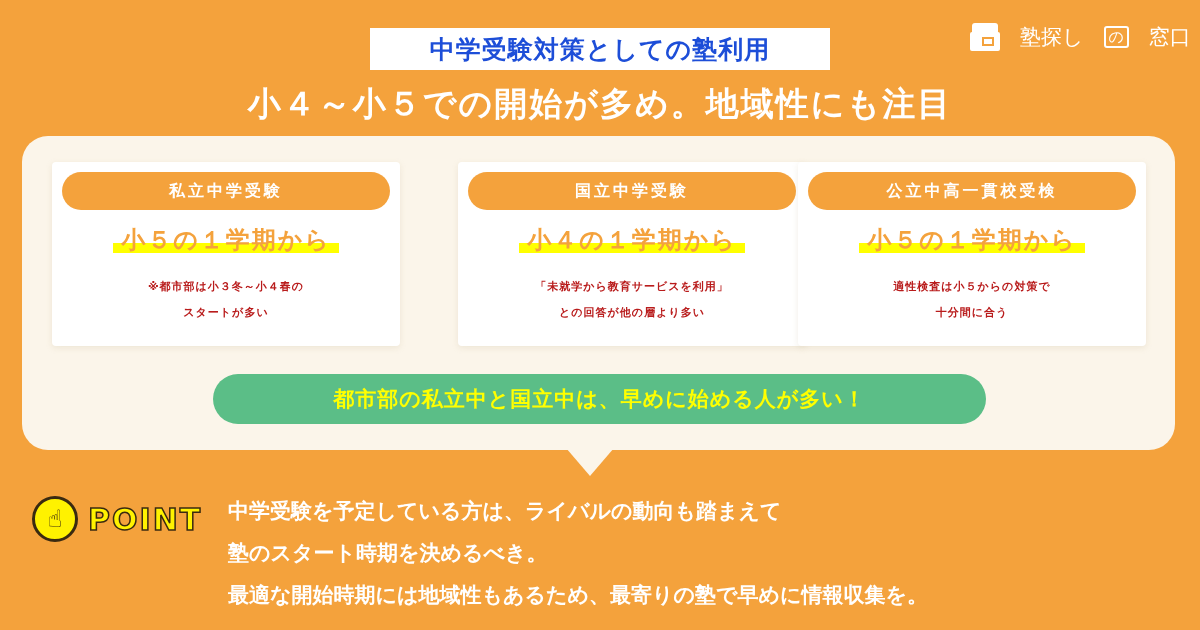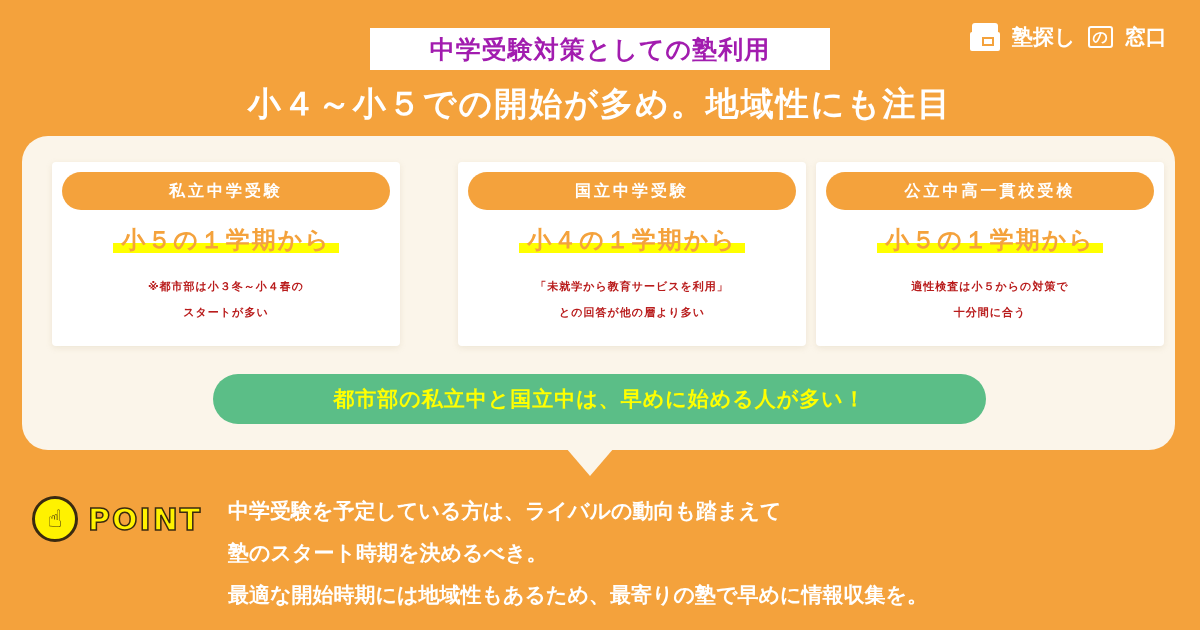--- a/index.html
+++ b/index.html
@@ -5,30 +5,30 @@
   * { box-sizing: border-box; margin: 0; padding: 0; }
   html, body { width: 1200px; height: 630px; overflow: hidden; }
   body {
     background: #F4A23C;
     font-family: "DejaVu Sans", "Liberation Sans", sans-serif;
     position: relative;
     color: #5a3a1e;
   }
   .tag-label {
     position: absolute; left: 370px; top: 28px; width: 460px; height: 42px;
-    background: #fff; color: #a21caf; font-weight: bold; font-size: 25px;
+    background: #fff; color: #1d4ed8; font-weight: bold; font-size: 25px;
     display: flex; align-items: center; justify-content: center; letter-spacing: 1px;
   }
   .headline {
     position: absolute; left: 0; top: 82px; width: 1200px; text-align: center;
     color: #fff; font-weight: bold; font-size: 33px; letter-spacing: 2px;
   }
   .logo {
-    position: absolute; left: 968px; top: 20px; height: 34px; display: flex; align-items: center; gap: 12px;
-    color: #fff; font-weight: bold; font-size: 21px;
+    position: absolute; left: 968px; top: 20px; height: 34px; display: flex; align-items: center; gap: 20px;
+    color: #fff; font-weight: normal; font-size: 21px;
   }
   .logo .house { width: 32px; height: 28px; position: relative; }
   .logo .house .roof { position:absolute; left:4px; top:0; width:26px; height:10px; background:#fff; border-radius:3px 3px 0 0; }
   .logo .house .body { position:absolute; left:2px; top:9px; width:30px; height:19px; background:#fff; border-radius:2px; }
   .logo .house .win { position:absolute; left:14px; top:14px; width:12px; height:9px; border:2px solid #F4A23C; }
   .logo .mon { border: 2px solid #fff; border-radius: 3px; padding: 0 3px; font-size: 15px; line-height: 18px; }
 
   .panel {
     position: absolute; left: 22px; top: 136px; width: 1153px; height: 314px;
     background: #FBF5EA; border-radius: 26px;
@@ -110,21 +110,21 @@
 
 <div class="card" style="left:426px;margin-left:32px;">
   <div class="pill">国立中学受験</div>
   <div class="hl"><span>小４の１学期から</span></div>
   <div class="desc">
     <div>「未就学から教育サービスを利用」</div>
     <div>との回答が他の層より多い</div>
   </div>
 </div>
 
-<div class="card" style="left:816px;padding-left:13px;">
+<div class="card" style="left:798px;padding-left:13px;">
   <div class="pill">公立中高一貫校受検</div>
   <div class="hl"><span>小５の１学期から</span></div>
   <div class="desc">
     <div>適性検査は小５からの対策で</div>
     <div>十分間に合う</div>
   </div>
 </div>
 
 <div class="banner">都市部の私立中と国立中は、早めに始める人が多い！</div>
 

